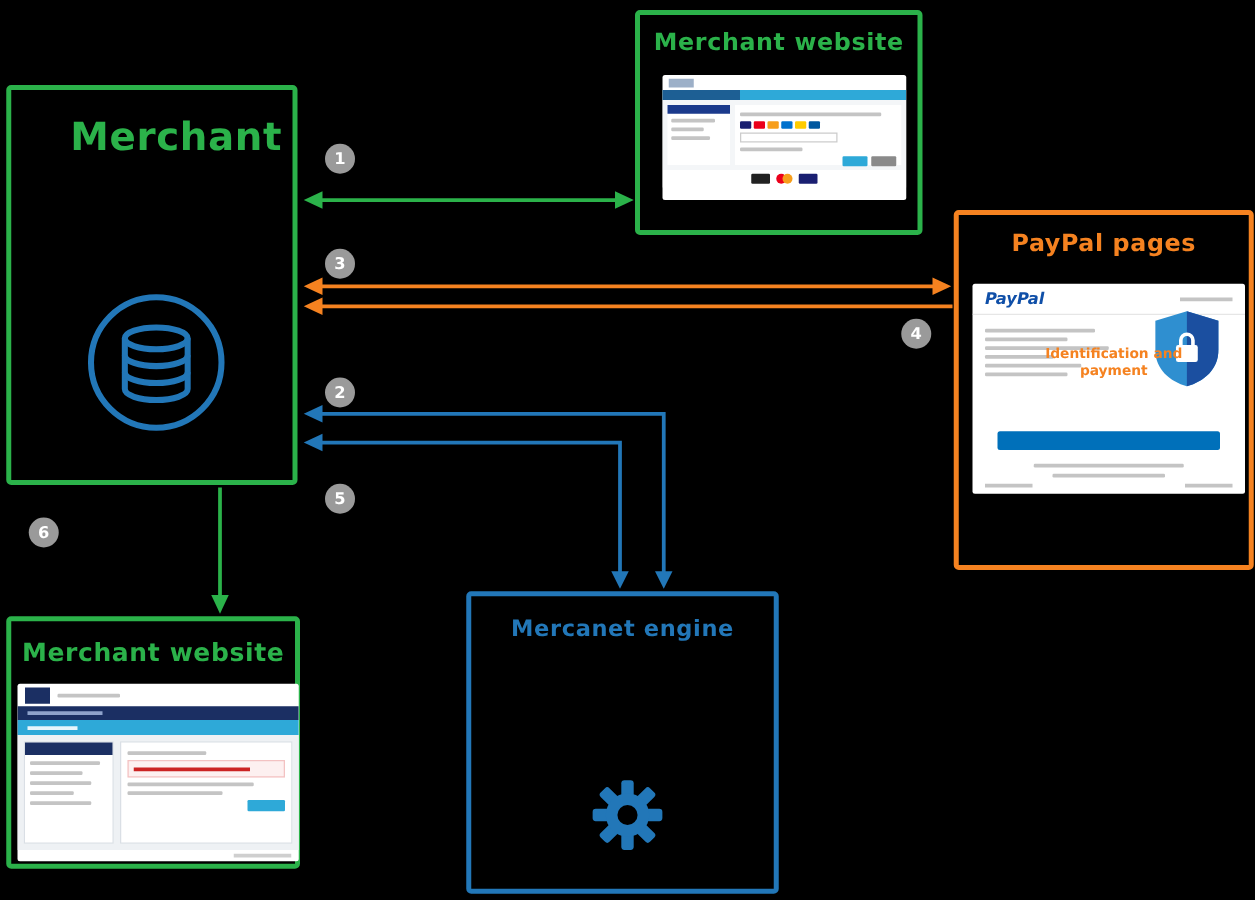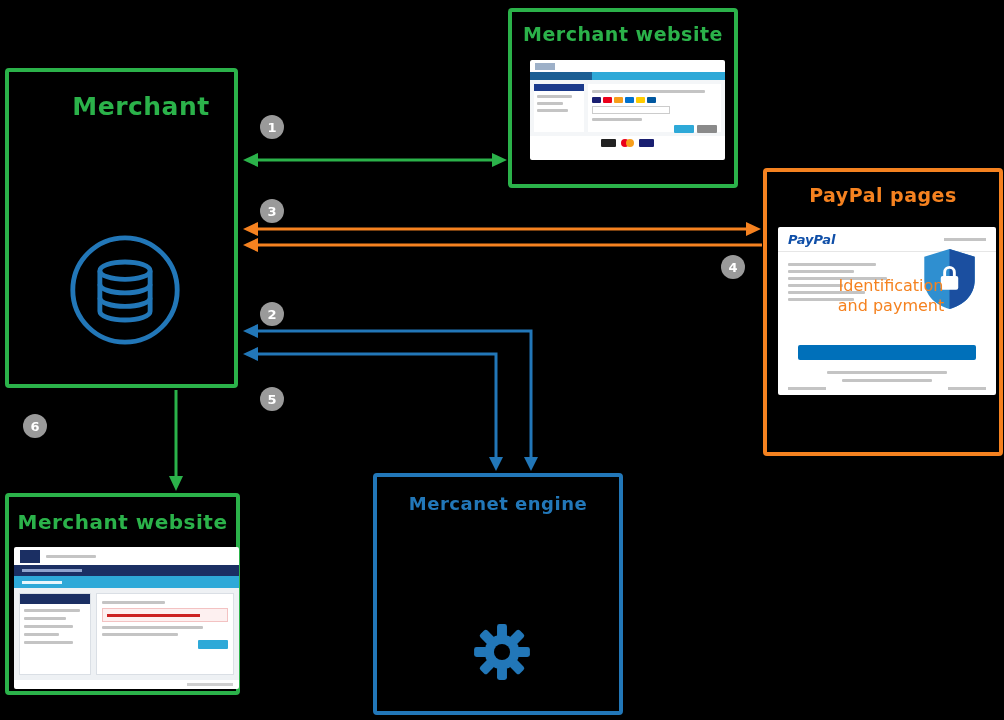--- a/index.html
+++ b/index.html
@@ -21,21 +21,21 @@
   .node{position:absolute;border-radius:4px;background:#000;}
   .node.green{border:4px solid var(--green);}
   .node.orange{border:4px solid var(--orange);}
   .node.blue{border:4px solid var(--blue);padding-left:44px;}
   .node-title{position:absolute;left:0;right:0;text-align:center;font-weight:bold;letter-spacing:.5px;}
   .t-green{color:var(--green);}
   .t-orange{color:var(--orange);}
   .t-blue{color:var(--blue);}
 
   #node-merchant{left:5px;top:68px;width:233px;height:320px;}
-  #node-merchant .node-title{top:20px;font-size:25px;margin-left:39px;}
+  #node-merchant .node-title{top:20px;font-size:31px;margin-left:39px;}
   #node-website-top{left:508px;top:8px;width:230px;height:180px;}
   #node-website-top .node-title{top:11px;font-size:19px;}
   #node-paypal{left:763px;top:168px;width:240px;height:288px;}
   #node-paypal .node-title{top:12px;font-size:19px;}
   #node-website-bottom{left:5px;top:493px;width:235px;height:202px;}
   #node-website-bottom .node-title{top:13px;font-size:20px;}
   #node-mercanet{left:373px;top:473px;width:250px;height:242px;}
   #node-mercanet .node-title{top:16px;font-size:18px;}
   .mercanet-subtitle{position:absolute;top:54px;left:35px;width:180px;text-align:center;
      color:var(--blue);font-weight:bold;font-size:16.5px;line-height:1.35;}
@@ -116,21 +116,21 @@
      padding:12px 10px;border-bottom:1px solid #e6e6e6;}
   .pp-logo{font-weight:bold;font-style:italic;font-size:13px;color:var(--paypal);}
   .pp-header i{display:block;width:42px;height:3px;background:#c4c4c4;}
   .pp-left{position:absolute;left:10px;top:32px;width:110px;}
   .pp-btn{position:absolute;left:20px;top:118px;width:178px;height:15px;background:#0070ba;border-radius:2px;}
   .pp-cline{position:absolute;left:49px;width:120px;}
   .pp-bottom{position:absolute;bottom:5px;left:10px;right:10px;display:flex;justify-content:space-between;}
   .pp-bottom i{display:block;width:38px;height:3px;background:#c4c4c4;}
   .pp-shield{position:absolute;left:142px;top:20px;width:59px;height:64px;}
   .pp-annotation{position:absolute;left:56px;top:104px;width:136px;text-align:center;
-     color:var(--orange);font-weight:normal;font-size:16px;line-height:1.25;filter:none;}
+     color:var(--orange);font-weight:bold;font-size:11px;line-height:1.25;filter:none;}
 </style>
 </head>
 <body>
 
 <div class="stage">
 
   <svg class="arrows" width="1004" height="720" viewBox="0 0 1004 720">
     <g>
       <line class="st-green" x1="257" y1="160" x2="493" y2="160"></line>
       <polygon class="fi-green" points="243,160 258,153 258,167"></polygon>

